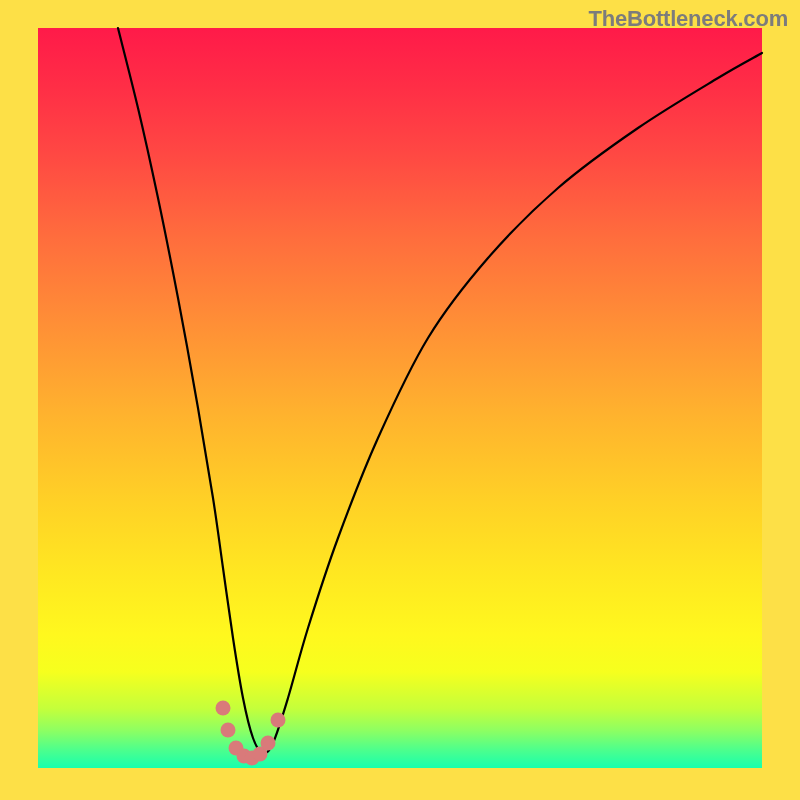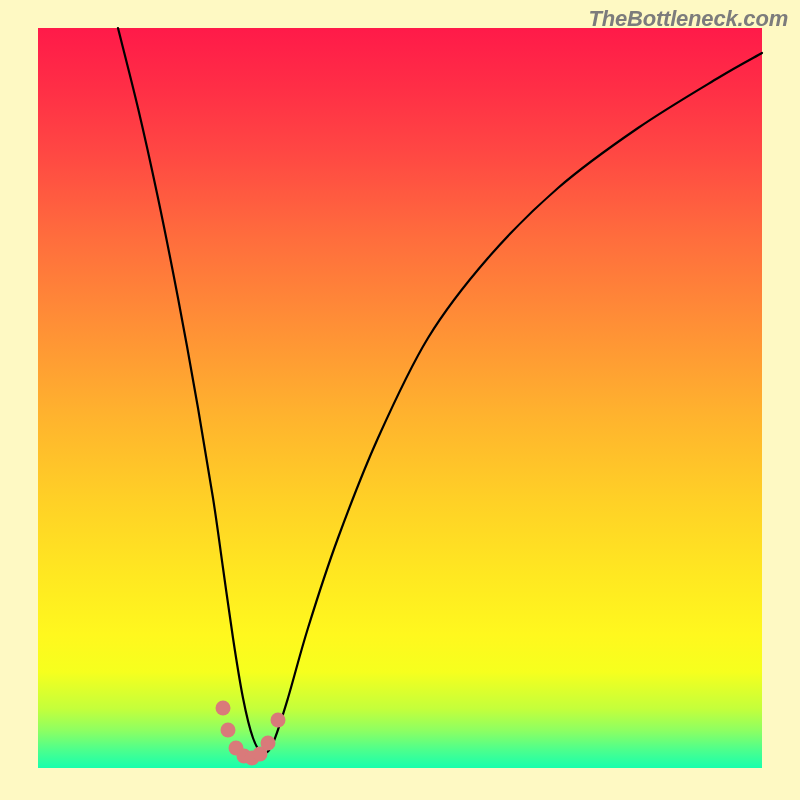--- a/index.html
+++ b/index.html
@@ -10,22 +10,21 @@
     background: #000;
     overflow: hidden;
     font-family: Arial, Helvetica, sans-serif;
   }
   .frame {
     position: absolute;
     left: 0;
     top: 0;
     width: 800px;
     height: 800px;
-    background: #fef9c3;
-    font-style: italic;
+    background: #fde047;
   }
   .plot {
     position: absolute;
     left: 38px;
     top: 28px;
     width: 724px;
     height: 740px;
     background: linear-gradient(to bottom,
       #ff1a49 0%,
       #ff2e46 8%,

